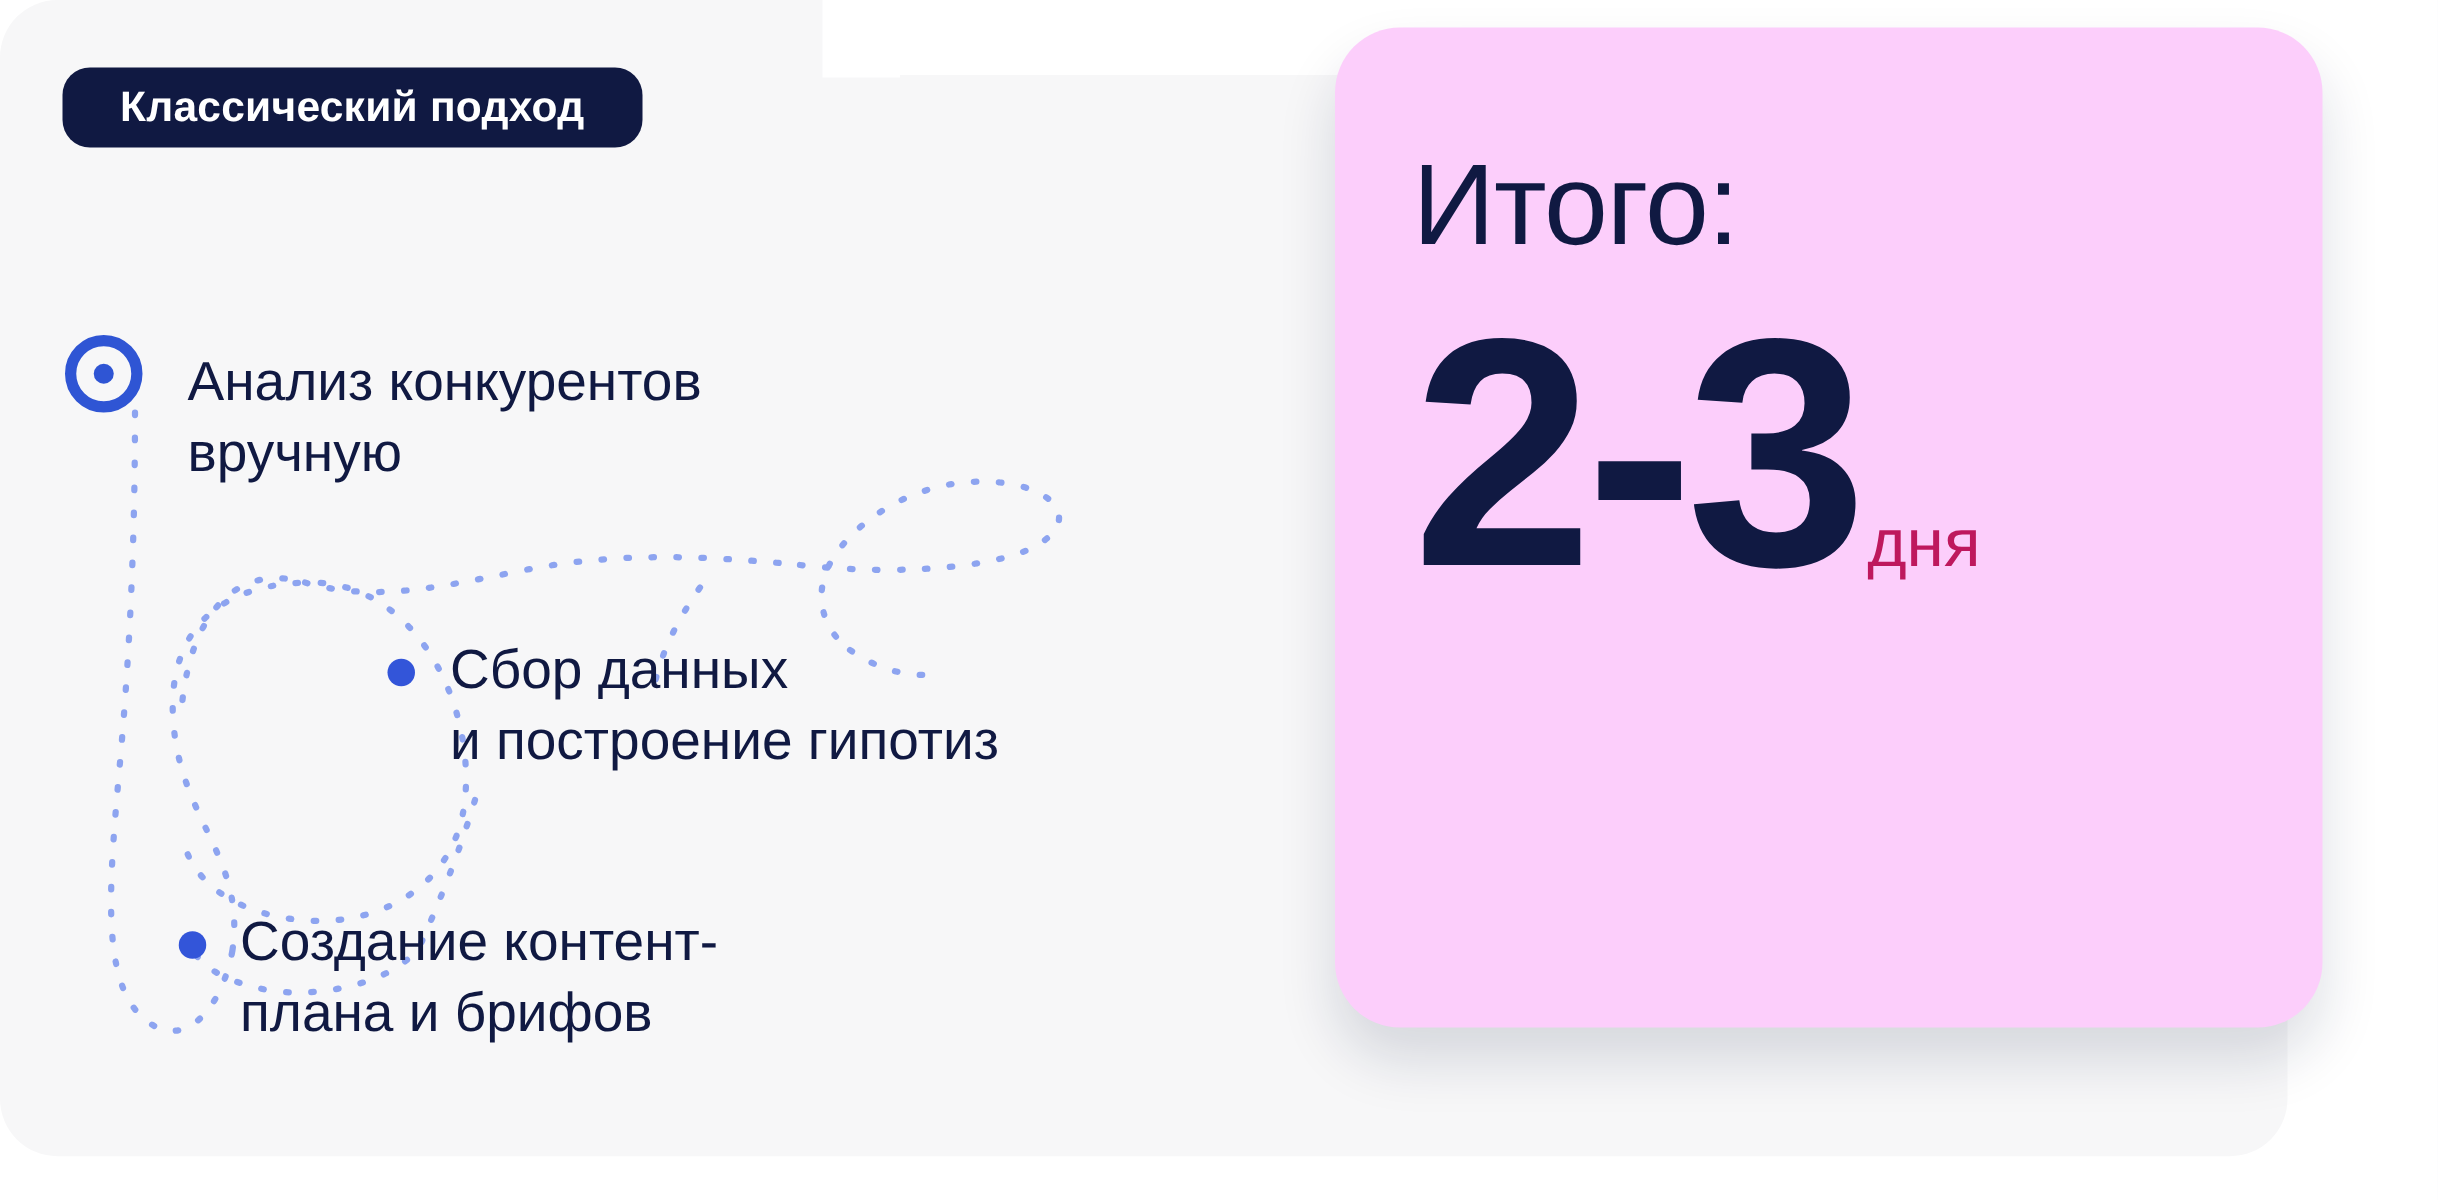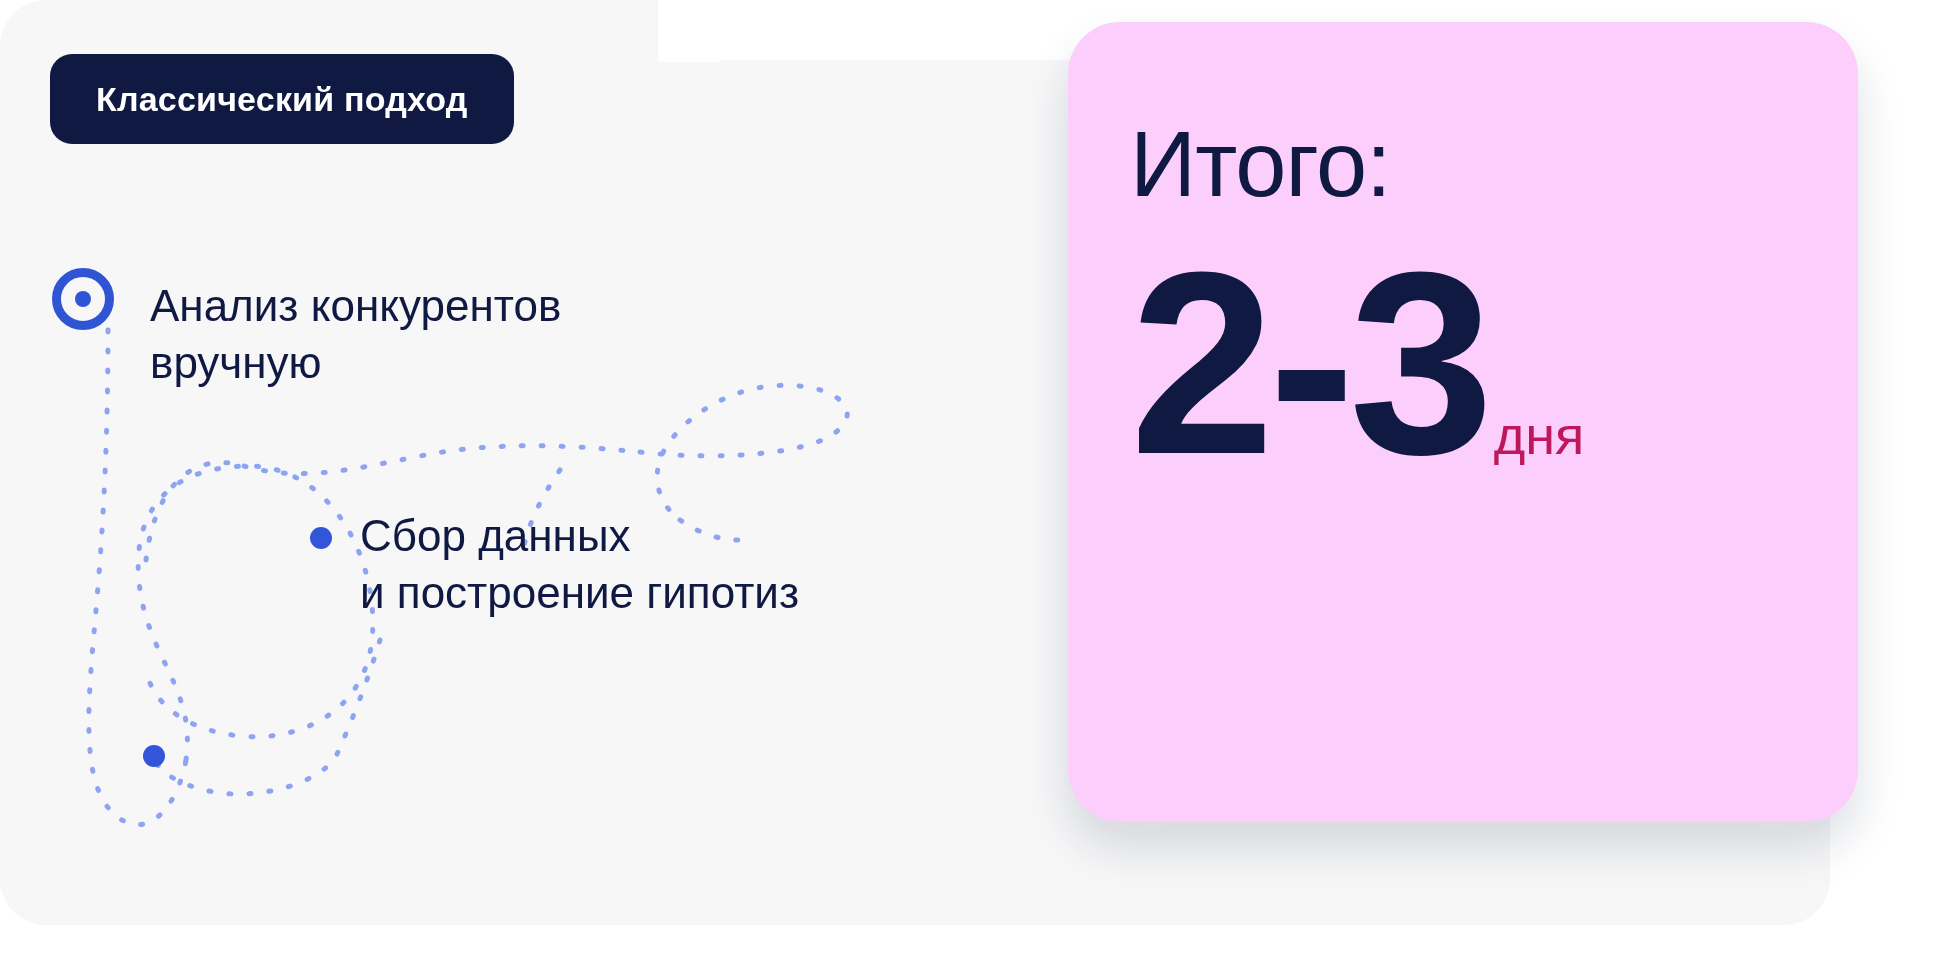--- a/index.html
+++ b/index.html
@@ -34,21 +34,21 @@
     right:1110px; top:0;
     width:62px; height:62px;
     background:#ffffff;
     border-top-right-radius:46px;
   }
 
   
   #badge{
     position:absolute;
     left:50px; top:54px;
-    height:90px;
+    height:64px;
     padding:0 46px;
     display:flex; align-items:center;
     background:#101942;
     border-radius:22px;
     z-index:6;
   }
   #badge .badge-label{
     color:#ffffff;
     font-size:34px;
     font-weight:bold;
@@ -176,20 +176,22 @@
     <i></i>
   </div>
   <div class="step-text" style="left:150px; top:277px;">Анализ конкурентов
 вручную</div>
 
   <div class="marker-dot" style="left:310px; top:527px;"></div>
   <div class="step-text" style="left:360px; top:507px;">Сбор данных
 и построение гипотиз</div>
 
   <div class="marker-dot" style="left:143px; top:745px;"></div>
+  <div class="step-text" style="left:192px; top:725px;">Создание контент-
+плана и брифов</div>
 
   <div id="pink-card">
     <div class="total-label">Итого:</div>
     <div class="amount-row">
       <span class="amount">2-3</span>
       <span class="unit">дня</span>
     </div>
   </div>
 
 </div>

